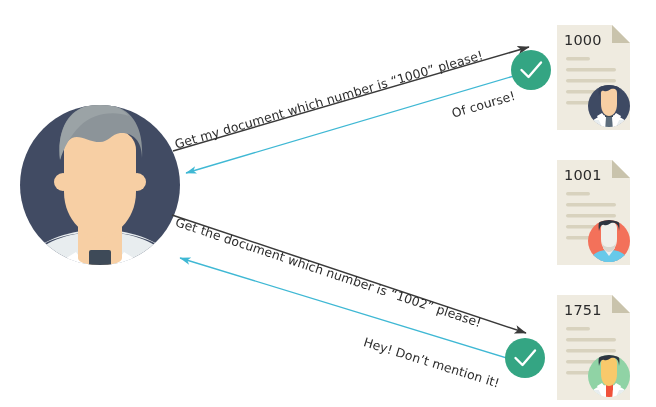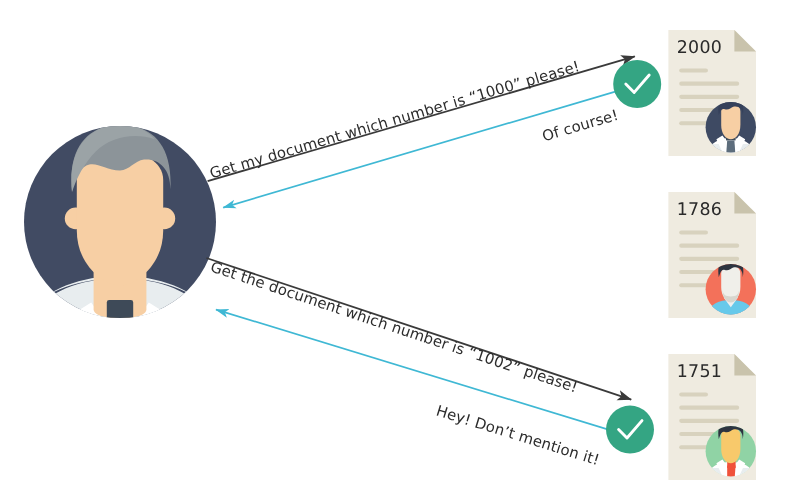--- a/index.html
+++ b/index.html
@@ -198,19 +198,19 @@
   </svg>
 
   <div class="msg-text" style="left:175px; top:137px; transform: rotate(-16.3deg);">Get my document which number is “1000” please!</div>
 
   <div class="msg-text" style="left:452px; top:106px; transform: rotate(-16.3deg);">Of course!</div>
 
   <div class="msg-text" style="left:176px; top:214px; transform: rotate(18.4deg);">Get the document which number is “1002” please!</div>
 
   <div class="msg-text" style="left:364px; top:334px; transform: rotate(17.2deg);">Hey! Don’t mention it!</div>
 
-  <div class="card-num" style="left:564px; top:32px;">2000</div>
-
-  <div class="card-num" style="left:564px; top:167px;">1786</div>
+  <div class="card-num" style="left:564px; top:32px;">1000</div>
+
+  <div class="card-num" style="left:564px; top:167px;">1001</div>
 
   <div class="card-num" style="left:564px; top:302px;">1751</div>
 
 </div>
 
 </body></html>

